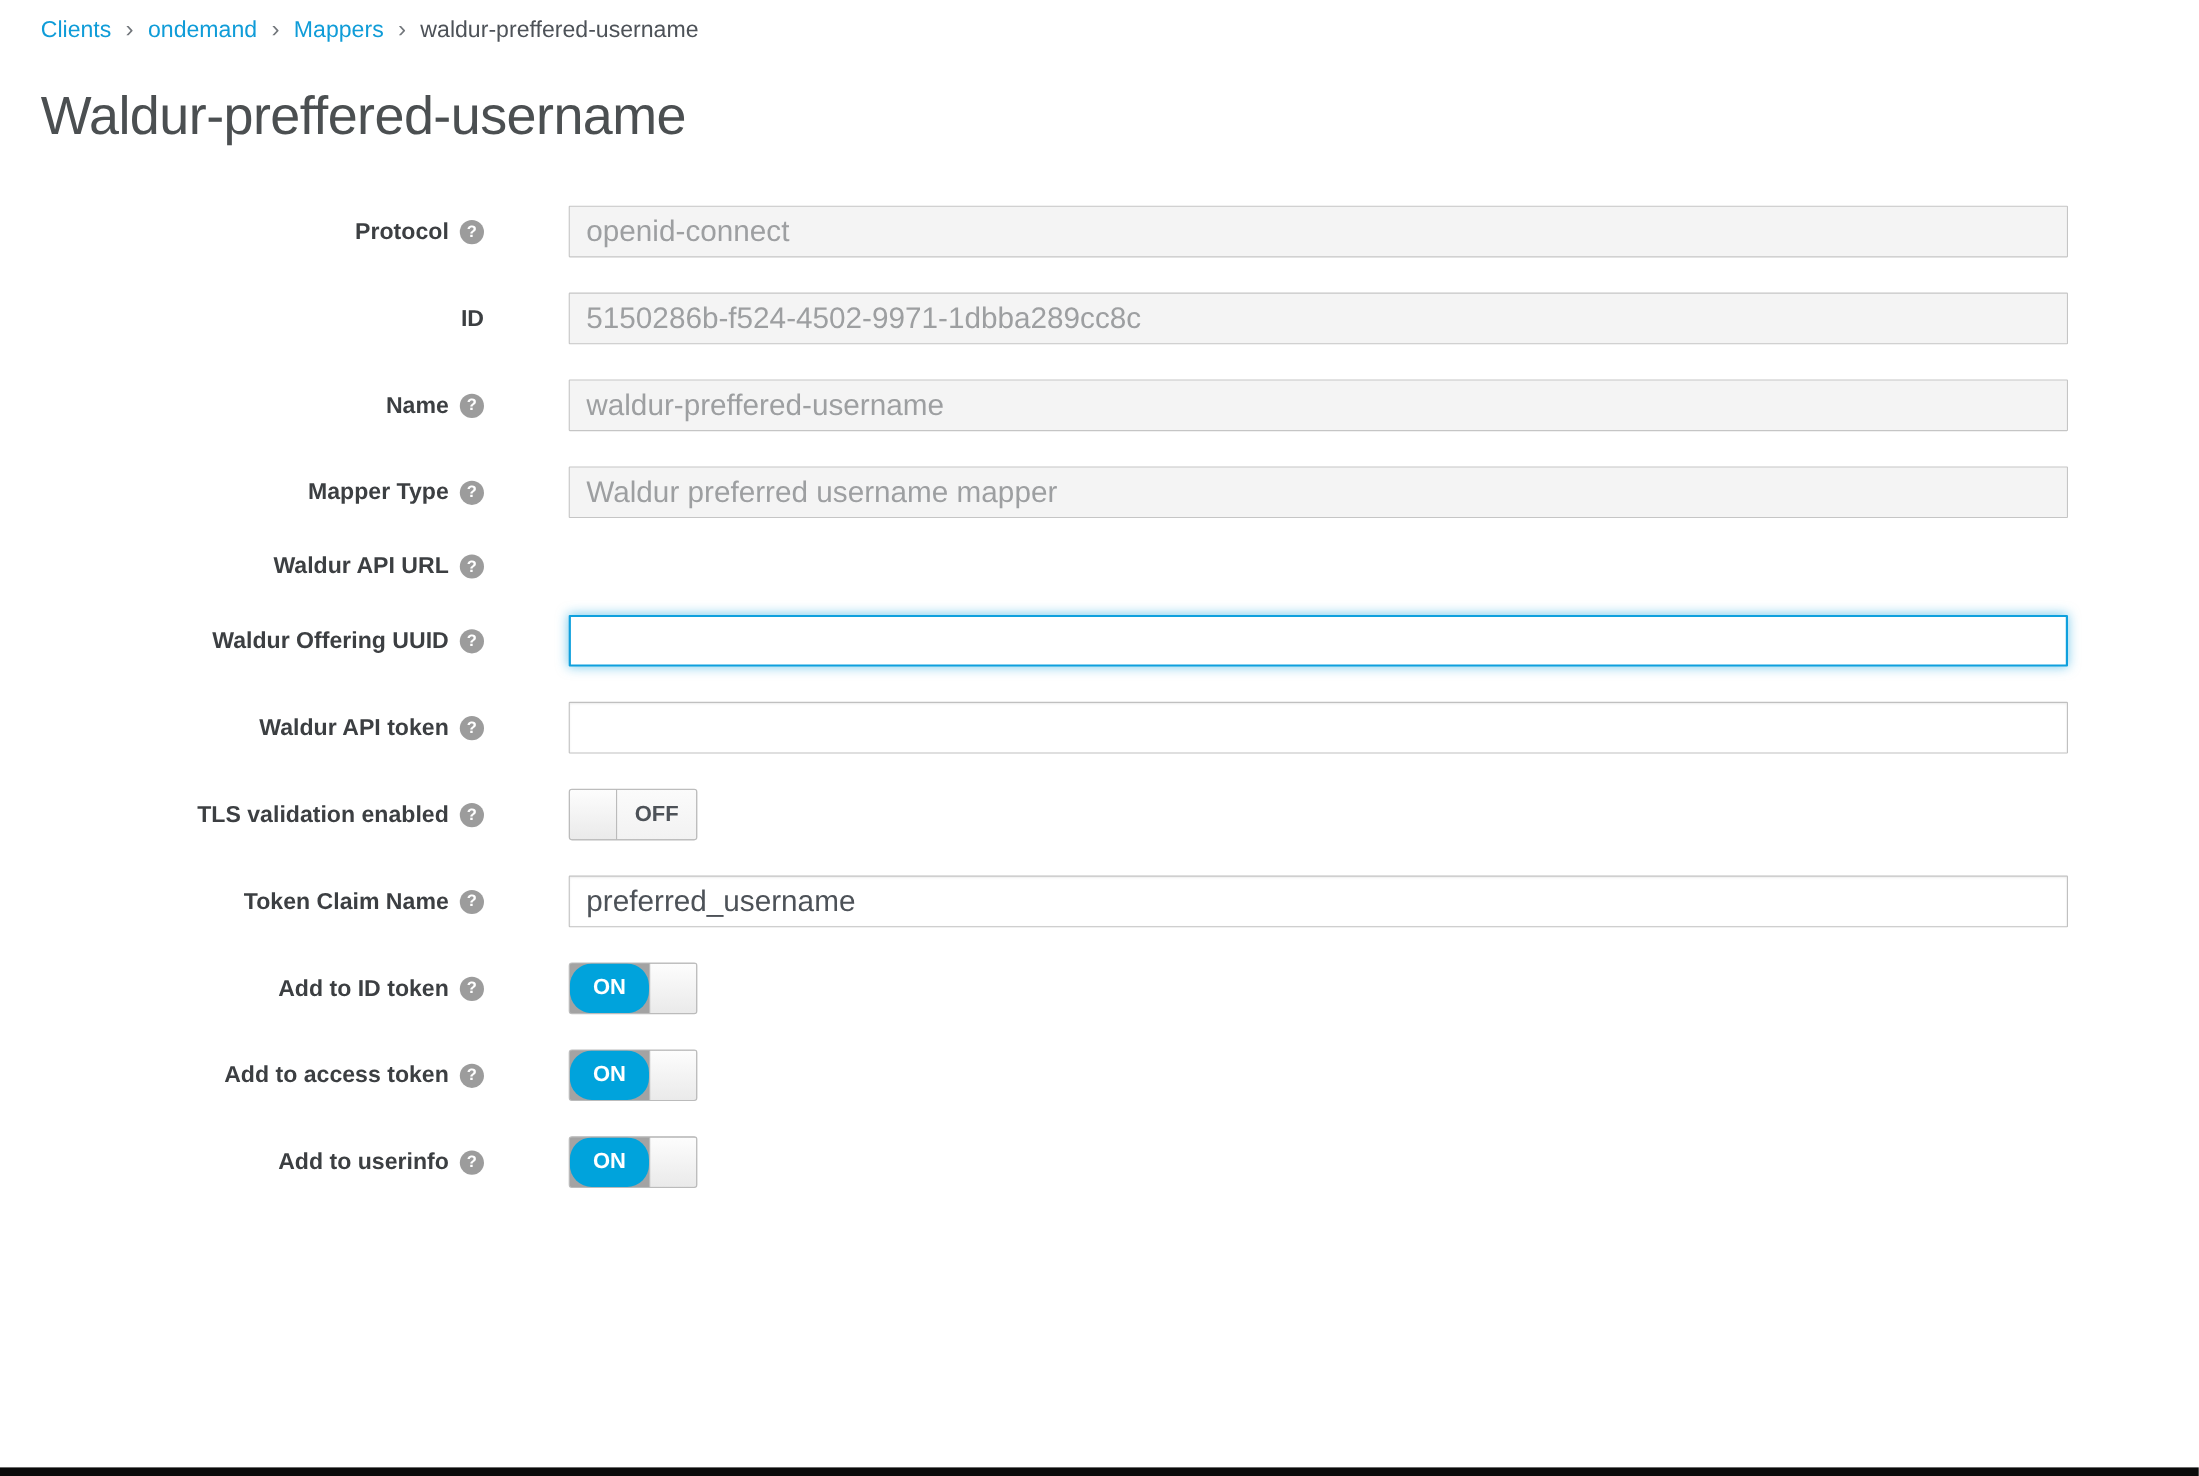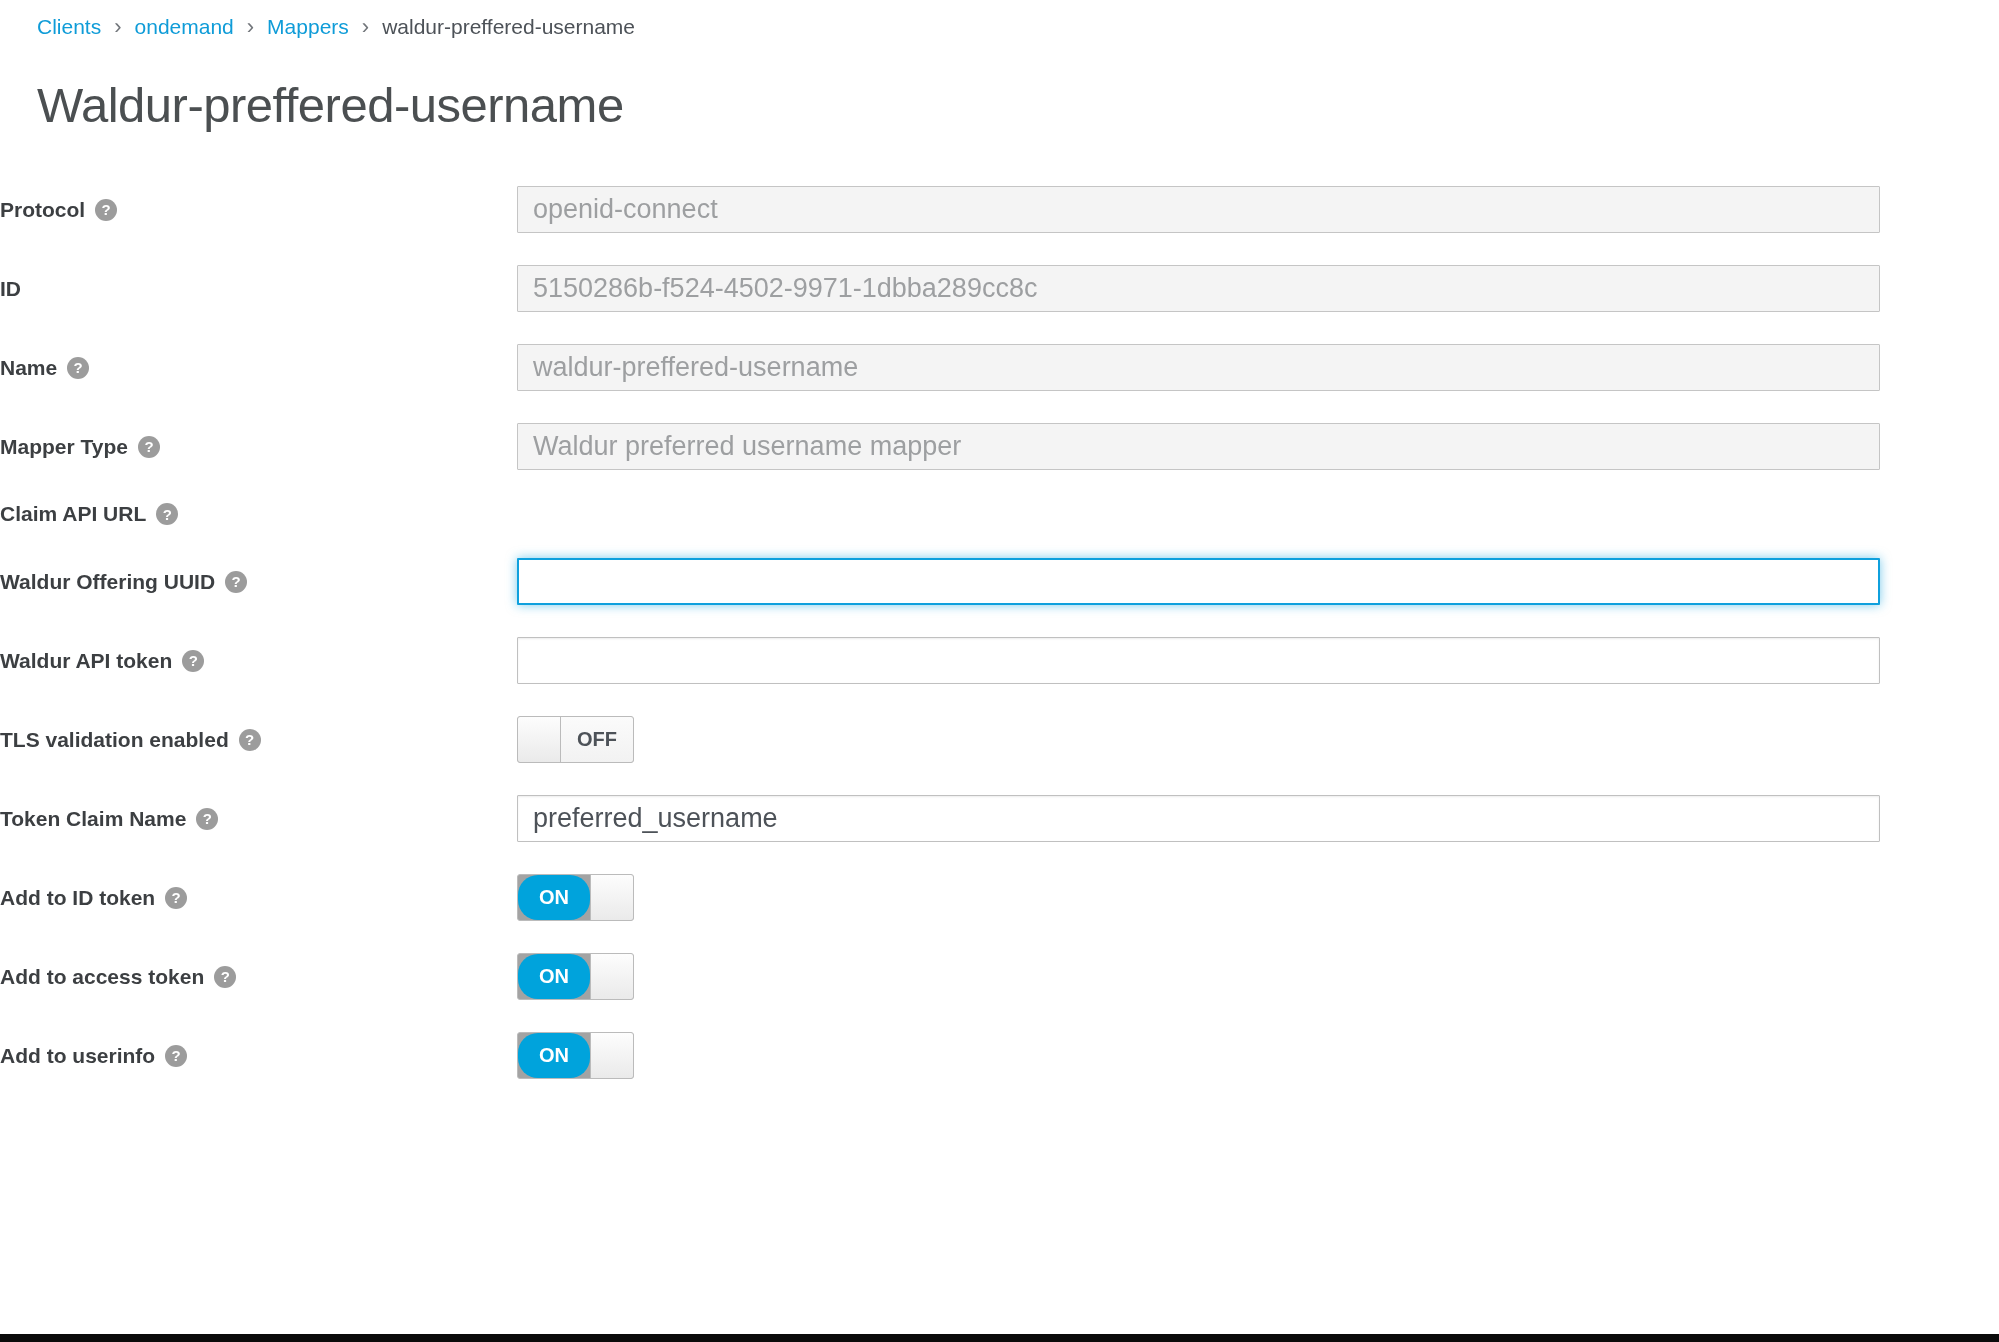--- a/index.html
+++ b/index.html
@@ -38,20 +38,21 @@
   
   .mapper-form { margin-top:52px; }
   .form-row {
     display:flex;
     align-items:center;
     margin-bottom:32px;
   }
   .label-cell {
     width:440px;
     display:flex;
+    justify-content:flex-end;
     align-items:center;
     gap:10px;
     flex-shrink:0;
   }
   .field-label {
     font-size:21px;
     font-weight:700;
     color:#3c3f42;
     white-space:nowrap;
   }
@@ -199,21 +200,21 @@
       </div>
       <div class="form-row">
         <div class="label-cell">
           <label class="field-label">Mapper Type</label>
           <span class="help-icon">?</span>
         </div>
         <div class="control-cell"><input class="text-input is-disabled" type="text" disabled="" value="Waldur preferred username mapper" style=""></div>
       </div>
       <div class="form-row">
         <div class="label-cell">
-          <label class="field-label">Claim API URL</label>
+          <label class="field-label">Waldur API URL</label>
           <span class="help-icon">?</span>
         </div>
       </div>
       <div class="form-row">
         <div class="label-cell">
           <label class="field-label">Waldur Offering UUID</label>
           <span class="help-icon">?</span>
         </div>
         <div class="control-cell"><input class="text-input is-focused" type="text" value="" style=""></div>
       </div>

